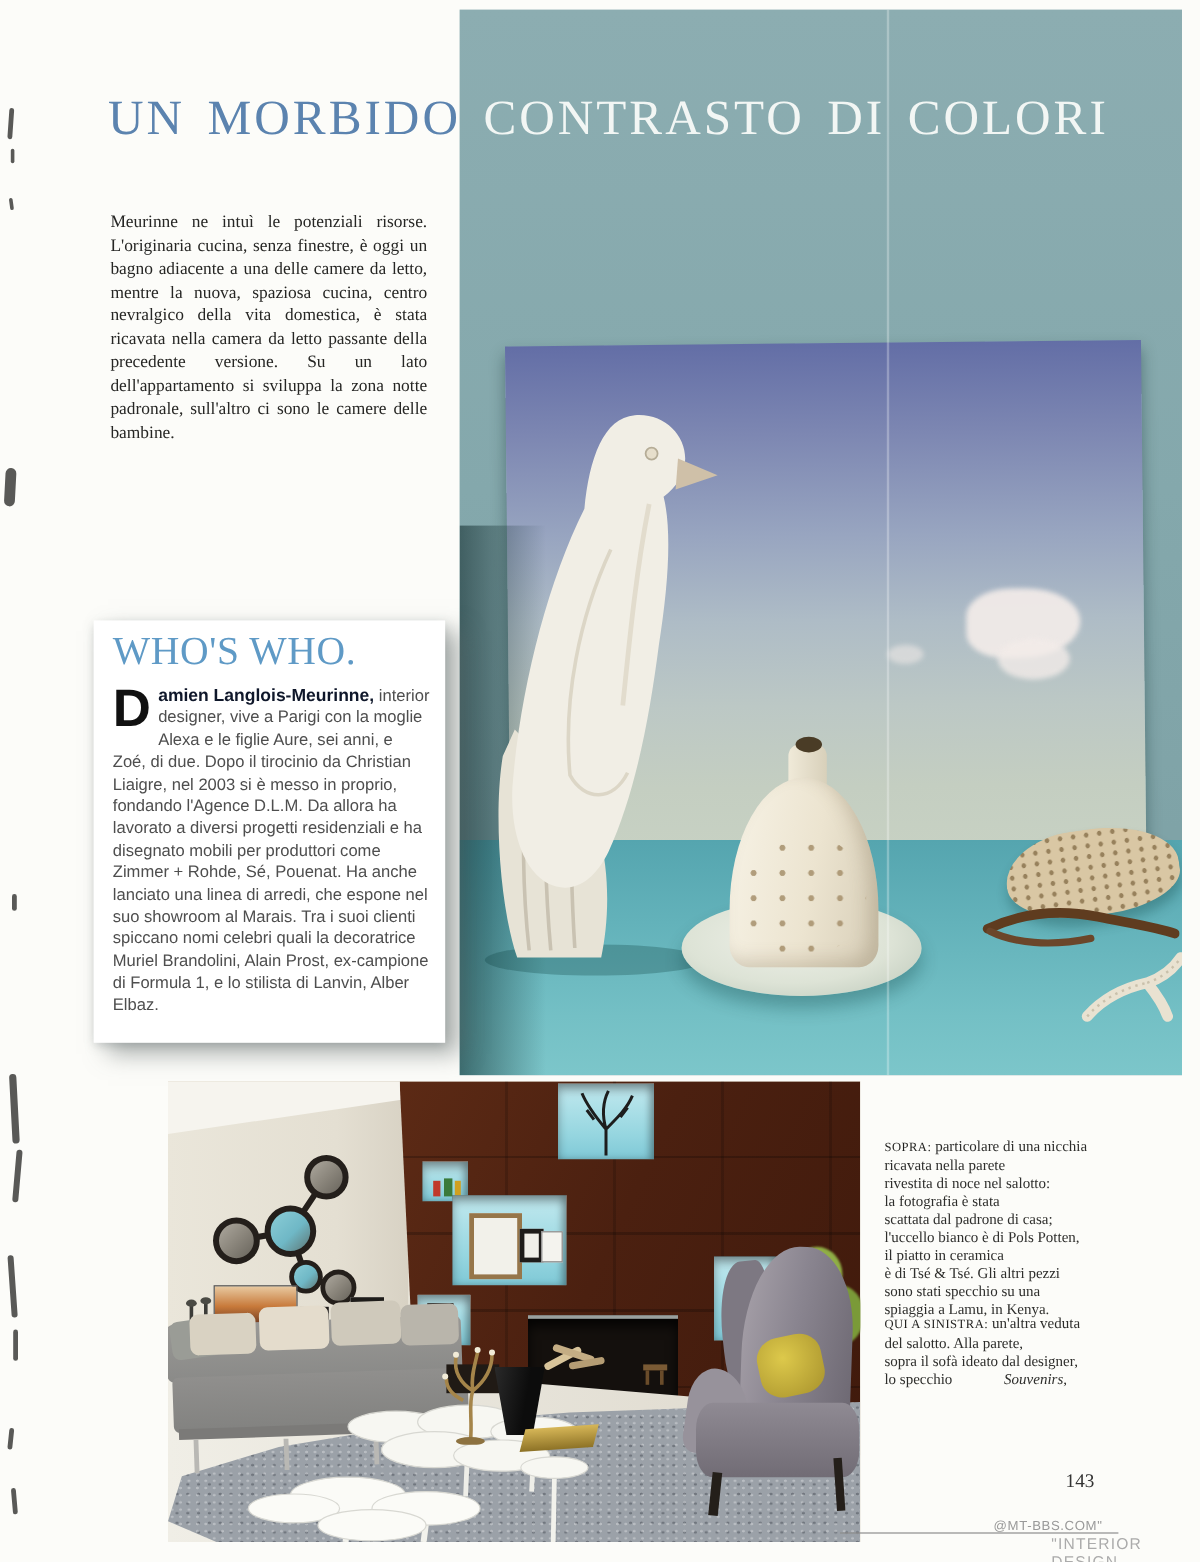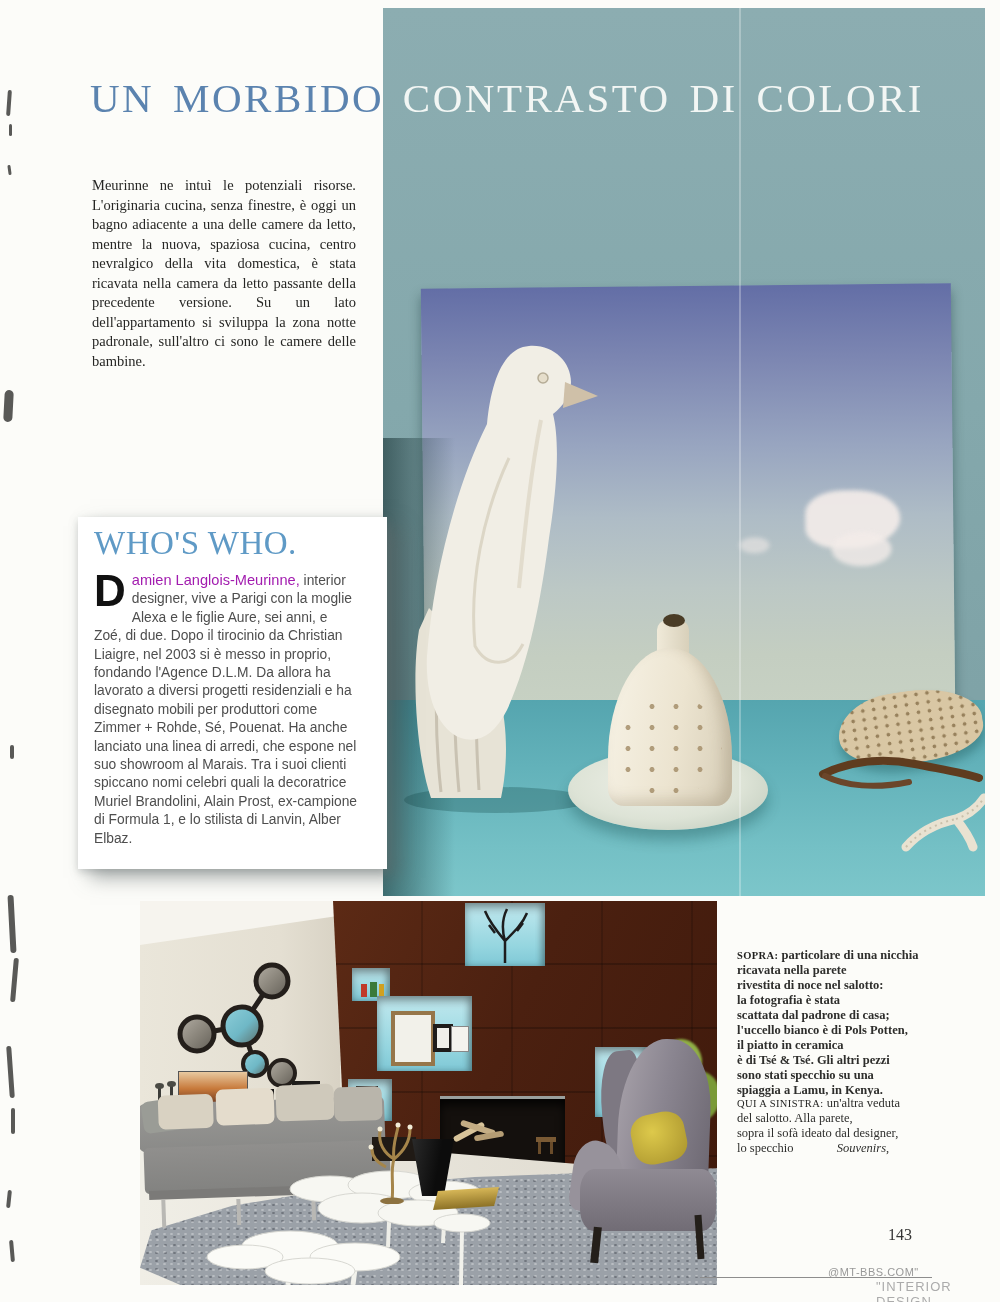--- a/index.html
+++ b/index.html
@@ -10,27 +10,27 @@
             word-spacing:6px;white-space:nowrap;font-family:"Liberation Serif",serif;}
   #headline .blue{color:#5b83af;margin-top:20px;}
   #headline .white{color:#f2f6f4;}
   
   #bodycol{position:absolute;left:92px;top:176px;width:264px;color:#262624;
            font-size:14.5px;line-height:19.5px;text-align:justify;}
   #bodycol p{margin:0;hyphens:auto;}
   #bodycol p.p2{text-indent:16px;}
   
   #whocard{position:absolute;left:78px;top:517px;width:293px;height:352px;background:#ffffff;
-           box-shadow:12px 9px 18px rgba(95,105,105,.5), 0 3px 8px rgba(120,130,130,.35);padding-left:16px;}
+           box-shadow:12px 9px 18px rgba(95,105,105,.5), 0 3px 8px rgba(120,130,130,.35);}
   #who-head{position:absolute;left:16px;top:8px;font-size:33px;color:#5f9ac6;letter-spacing:.5px;}
   #bio{position:absolute;left:16px;top:54px;width:264px;font-family:"Liberation Sans",sans-serif;
        font-size:13.8px;line-height:18.4px;color:#4e4e4e;}
   #bio .dropcap{float:left;font-size:44px;line-height:36px;font-weight:bold;color:#111;
                 padding:2px 6px 0 0;}
-  #bio .bname{font-weight:normal;color:#a21caf;font-size:14.6px;}
+  #bio .bname{font-weight:bold;color:#0f172a;font-size:14.6px;}
   
   #photo1{position:absolute;left:383px;top:8px;width:602px;height:888px;overflow:hidden;
           background:linear-gradient(180deg,#8cadb1 0%,#84a8ac 45%,#7fa3a7 77%);}
   #p1-table{position:absolute;left:0;top:692px;width:602px;height:196px;
             background:linear-gradient(180deg,#55a5af 0%,#63b2ba 35%,#74c0c5 75%,#7cc6ca 100%);}
   #p1-canvas{position:absolute;left:40px;top:278px;width:530px;height:420px;transform:rotate(-.6deg);
              background:linear-gradient(180deg,#636ea6 0%,#7d87b2 18%,#98a5c0 38%,#aebcc6 55%,#bcc8c5 72%,#c4cec1 88%,#c7d1c3 100%);
              box-shadow:0 7px 12px rgba(0,35,35,.38);}
   .cloud{position:absolute;background:#f3ece9;border-radius:50%;filter:blur(2px);opacity:.92;}
   #p1-shadowL{position:absolute;left:0;top:430px;width:72px;height:458px;
@@ -311,21 +311,21 @@
     <div class="plantblob" style="left:528px;top:205px;width:36px;height:44px;background:#a0bc58;"></div>
     <div id="ch-wing"></div>
     <div id="ch-back"></div>
     <div id="ch-cushion"></div>
     <div id="ch-arm"></div>
     <div id="ch-seat"></div>
     <div class="chleg" style="left:452px;top:326px;width:8px;height:36px;transform:rotate(6deg);"></div>
     <div class="chleg" style="left:556px;top:314px;width:7px;height:44px;transform:rotate(-4deg);"></div>
   </div>
 
-  <div class="caption" style="top:948px;font-weight:bold;">
+  <div class="caption" style="top:948px;">
     <div><span class="cap-label">SOPRA:</span> <span>particolare di una nicchia</span></div>
     <div>
         <div>ricavata nella parete</div>
         <div>rivestita di noce nel salotto:</div>
         <div>la fotografia è stata</div>
         <div>scattata dal padrone di casa;</div>
         <div>l'uccello bianco è di Pols Potten,</div>
         <div>il piatto in ceramica</div>
         <div>è di Tsé &amp; Tsé. Gli altri pezzi</div>
         <div>sono stati specchio su una</div>

